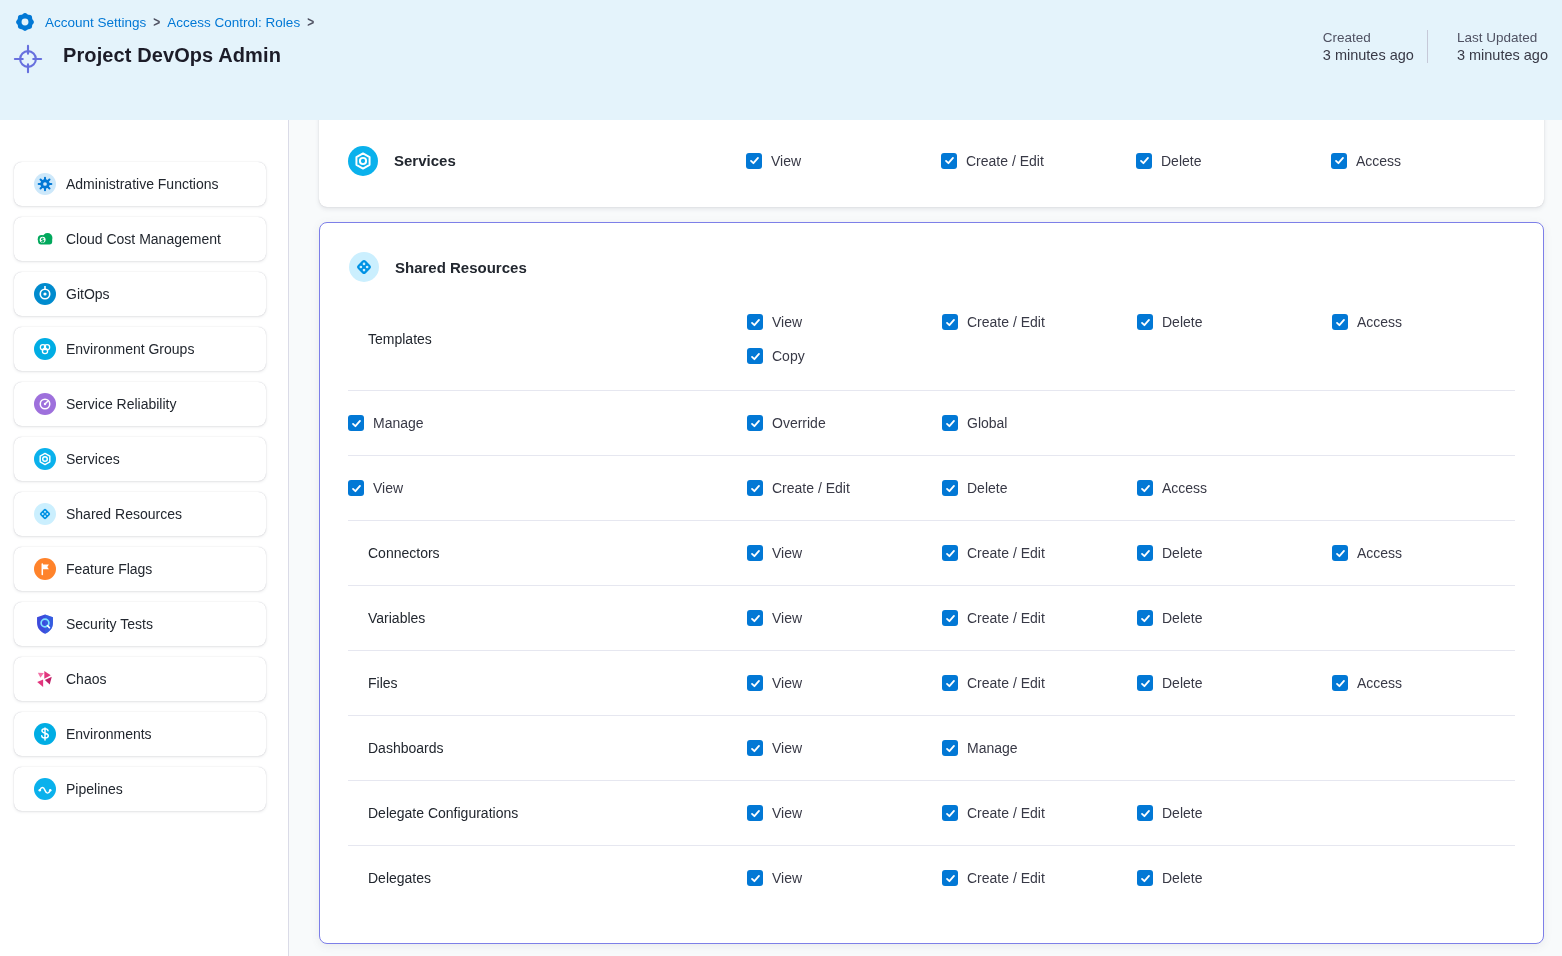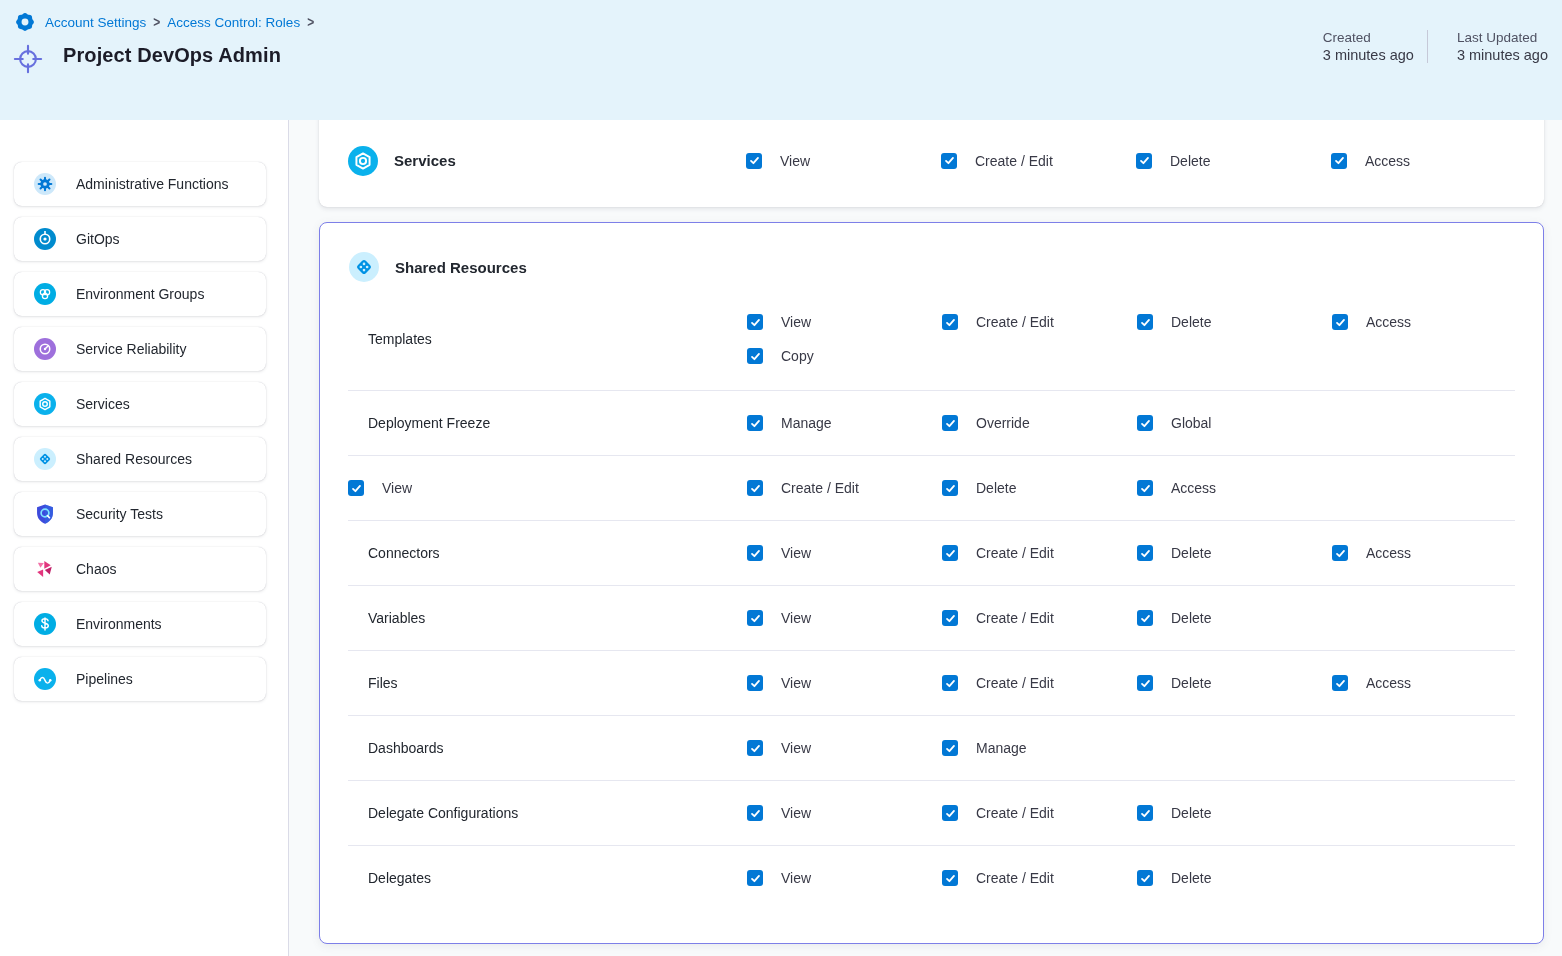--- a/index.html
+++ b/index.html
@@ -22,21 +22,21 @@
   .meta-block { display:flex; flex-direction:column; gap:2px;margin-left:16px; }
   .meta-label { font-size:13.5px; color:#4F5162; }
   .meta-value { font-size:14.5px; color:#383946; }
   .meta-divider { width:1px; background:#C6C9D8; }
   
   .body { display:flex; height:836px; background:#F8FAFB; }
   .sidebar { width:289px; background:#fff; border-right:1px solid #DADBE7;
              padding:42px 15px 0 14px; flex-shrink:0; }
   .side-item { width:252px; height:44px; margin-bottom:11px; background:#fff; border-radius:8px;
                box-shadow:0 0 1px rgba(40,41,61,.25), 0 1px 3px rgba(96,97,112,.16);
-               display:flex; align-items:center; gap:20px; padding-left:20px; cursor:pointer; }
+               display:flex; align-items:center; gap:10px; padding-left:20px; cursor:pointer; }
   .side-label { font-size:14px; font-weight:500; color:#22272F; }
   .res-icon { display:inline-flex; }
   .res-icon.sm svg { width:22px; height:22px; }
   .res-icon.lg svg { width:30px; height:30px; }
   
   .main { flex:1; padding-left:30px; overflow:hidden; }
   .card { width:1225px; background:#fff; border-radius:8px; }
   .services-card { margin-top:-16px; height:103px; display:flex; align-items:center; padding-top:10px;
                    box-shadow:0 0 1px rgba(40,41,61,.25), 0 2px 4px rgba(96,97,112,.14); }
   .services-card .perm-grid { width:100%; }
@@ -46,21 +46,21 @@
   .card-title { font-size:15px; font-weight:700; color:#22272F; }
   .perm-grid { display:grid; grid-template-columns:399px 195px 195px 195px 1fr;
                align-items:center; margin:0 28px; }
   .head-cell { display:flex; align-items:center; gap:16px; padding-left:1px; }
   .perm-row { min-height:65px; }
   .perm-row + .perm-row { border-top:1px solid #E6E7F0; }
   .perm-row.tall { align-items:start; padding:16px 0 26px; }
   .perm-row.tall .res-label { align-self:center; }
   .res-label { font-size:14px; color:#22272F; padding-left:20px; }
   .cell { display:flex; flex-direction:column; gap:18px; }
-  .cb-item { display:inline-flex; align-items:center; gap:18px; cursor:pointer; }
+  .cb-item { display:inline-flex; align-items:center; gap:9px; cursor:pointer; }
   .cb { width:16px; height:16px; border-radius:3px; background:#0278D5; flex-shrink:0;
         display:inline-flex; align-items:center; justify-content:center; }
   .cb-label { font-size:14px; color:#383946; }
 </style>
 </head>
 <body>
 
 <div class="page">
 
   <header class="topbar">
@@ -119,20 +119,34 @@
                 </g>
                 <circle cx="13" cy="13" r="5.6" fill="#0278D5"></circle>
                 <circle cx="13" cy="13" r="2.2" fill="#CDE8FA"></circle>
               </svg>
             </span>
             <span class="side-label">Administrative Functions</span>
           </div>
           <div class="side-item">
             <span class="res-icon sm">
               <svg viewBox="0 0 26 26">
+                <g fill="#01A85C">
+                  <circle cx="9.2" cy="13.2" r="4.8"></circle>
+                  <circle cx="16" cy="11.8" r="5.8"></circle>
+                  <path d="M5 14 h16.5 v2.2 a3.3 3.3 0 0 1 -3.3 3.3 H8.3 A3.3 3.3 0 0 1 5 16.2 Z"></path>
+                </g>
+                <circle cx="10.2" cy="13.8" r="3.5" fill="#fff"></circle>
+                <text x="10.2" y="16.4" text-anchor="middle" font-size="7.2" font-weight="bold" fill="#01A85C" font-family="DejaVu Sans, sans-serif">$</text>
+              </svg>
+            </span>
+            <span class="side-label">Cloud Cost Management</span>
+          </div>
+          <div class="side-item">
+            <span class="res-icon sm">
+              <svg viewBox="0 0 26 26">
                 <circle cx="13" cy="13" r="13" fill="#008BCE"></circle>
                 <circle cx="13" cy="13" r="5.6" fill="none" stroke="#fff" stroke-width="1.9"></circle>
                 <circle cx="13" cy="13" r="1.9" fill="#fff"></circle>
                 <path d="M13 3.5 V7.4" stroke="#fff" stroke-width="1.9"></path>
               </svg>
             </span>
             <span class="side-label">GitOps</span>
           </div>
           <div class="side-item">
             <span class="res-icon sm">
@@ -175,20 +189,30 @@
                 <rect x="8.1" y="8.1" width="9.8" height="9.8" rx="2.2" transform="rotate(45 13 13)" fill="#0092E4"></rect>
                 <g fill="#CBEFFE">
                   <circle cx="13" cy="10.3" r="1.15"></circle>
                   <circle cx="13" cy="15.7" r="1.15"></circle>
                   <circle cx="10.3" cy="13" r="1.15"></circle>
                   <circle cx="15.7" cy="13" r="1.15"></circle>
                 </g>
               </svg>
             </span>
             <span class="side-label">Shared Resources</span>
+          </div>
+          <div class="side-item">
+            <span class="res-icon sm">
+              <svg viewBox="0 0 26 26">
+                <circle cx="13" cy="13" r="13" fill="#FF832B"></circle>
+                <path d="M9.8 19.5 V7.2" stroke="#fff" stroke-width="1.8" stroke-linecap="round"></path>
+                <path d="M9.8 7.8 H17.6 L15.7 10.6 L17.6 13.4 H9.8 Z" fill="#fff"></path>
+              </svg>
+            </span>
+            <span class="side-label">Feature Flags</span>
           </div>
           <div class="side-item">
             <span class="res-icon sm">
               <svg viewBox="0 0 26 26">
                 <path d="M13 1.8 L22.4 5 V11.8 C22.4 17.9 18.6 22.3 13 24.4 C7.4 22.3 3.6 17.9 3.6 11.8 V5 Z" fill="#3D4BDC"></path>
                 <path d="M13 1.8 L22.4 5 V11.8 C22.4 17.9 18.6 22.3 13 24.4 Z" fill="#2F6BE4" opacity=".55"></path>
                 <circle cx="13" cy="11.8" r="4.6" fill="none" stroke="#7FE3FF" stroke-width="2"></circle>
                 <path d="M15.8 14.8 l2.4 2.4" stroke="#fff" stroke-width="2" stroke-linecap="round"></path>
               </svg>
             </span>
@@ -351,21 +375,20 @@
                   <span class="cb">
                     <svg viewBox="0 0 12 12" width="11" height="11">
                       <path d="M2.2 6.4 L4.8 8.9 L9.8 3.2" fill="none" stroke="#fff" stroke-width="2" stroke-linecap="round" stroke-linejoin="round"></path>
                     </svg>
                   </span>
                   <span class="cb-label">Access</span>
                 </span>
               </div>
             </div>
             <div class="perm-grid perm-row">
-              <div class="res-label">Deployment Freeze</div>
               <div class="cell">
                 <span class="cb-item">
                   <span class="cb">
                     <svg viewBox="0 0 12 12" width="11" height="11">
                       <path d="M2.2 6.4 L4.8 8.9 L9.8 3.2" fill="none" stroke="#fff" stroke-width="2" stroke-linecap="round" stroke-linejoin="round"></path>
                     </svg>
                   </span>
                   <span class="cb-label">Manage</span>
                 </span>
               </div>

